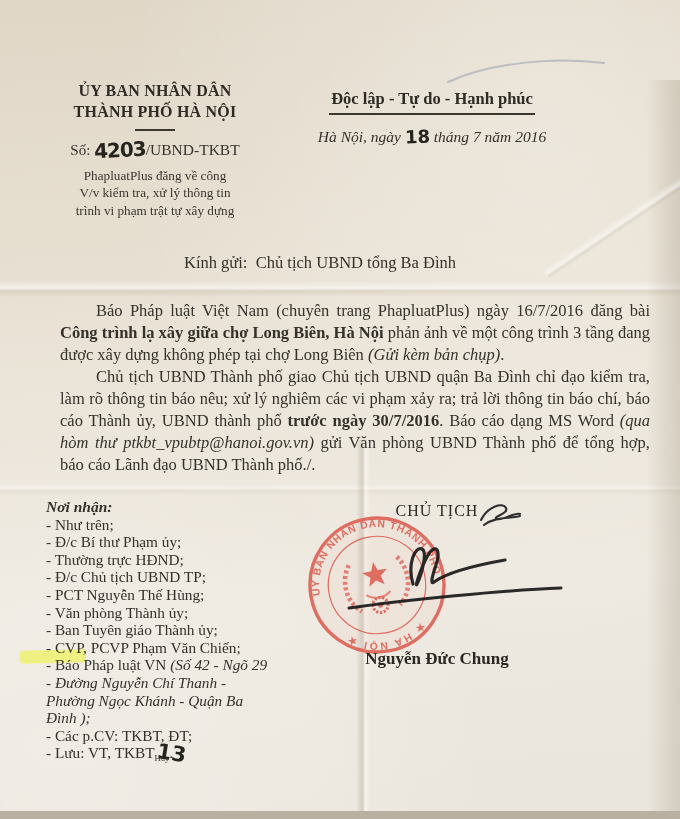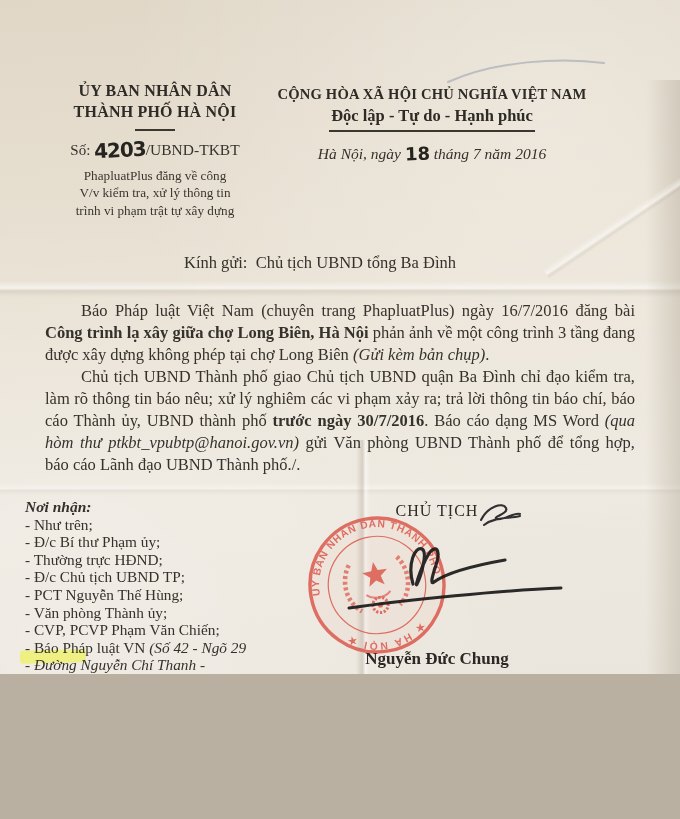--- a/index.html
+++ b/index.html
@@ -1,18 +1,18 @@
 <!DOCTYPE html>
 <html><head>
 <meta charset="utf-8">
 <style>
   * { margin:0; padding:0; box-sizing:border-box; }
   body { background:#b9b0a2; font-family:"Liberation Serif","DejaVu Serif",serif; }
   .paper {
-    position:relative; width:680px; height:674px; overflow:hidden;
+    position:relative; width:680px; height:811px; overflow:hidden;
     color:#35322c;
     background:
       radial-gradient(ellipse at 80% 15%, rgba(255,255,255,0.30), transparent 55%),
       radial-gradient(ellipse at 10% 95%, rgba(255,255,255,0.22), transparent 50%),
       linear-gradient(176deg,#e0d7c7 0%,#e8e0d2 35%,#eee9e0 72%,#ebe6dd 100%);
   }
   
   .crease-h {
     position:absolute; left:0; top:281px; width:680px; height:16px;
     background:linear-gradient(180deg,transparent,rgba(255,255,255,0.55) 45%,rgba(158,147,126,0.20) 62%,transparent);
@@ -43,26 +43,26 @@
   .motto1 { font-weight:bold; font-size:14.6px; letter-spacing:0.2px; color:#2e2b26; }
   .motto2 { font-weight:bold; font-size:16.5px; margin-top:3px; color:#2e2b26; }
   .rule-l { width:206px; height:2px; background:#3a372f; margin:4px auto 0; }
   .dateline { margin-top:11px; font-style:italic; font-size:15.5px; color:#34312b; }
   .hand { font-family:"DejaVu Sans",sans-serif; font-weight:bold; font-style:normal; color:#26241f; display:inline-block; }
   .hand-4203 { font-size:20px; transform:rotate(-3deg); letter-spacing:-1px; vertical-align:-2px; }
   .hand-18 { font-size:18px; transform:rotate(-2deg); vertical-align:-1px; }
   .hand-13 { position:absolute; left:157px; top:741px; font-size:21px; transform:rotate(9deg); }
   
   .salutation { position:absolute; left:0; top:253px; width:640px; text-align:center; font-size:16.5px; }
-  .body-text { position:absolute; left:45px; top:300px; width:590px; font-size:16.5px; line-height:22px; text-align:justify; }
+  .body-text { position:absolute; left:60px; top:300px; width:590px; font-size:16.5px; line-height:22px; text-align:justify; }
   .body-text p { text-indent:36px; }
   .b { font-weight:bold; }
   .i { font-style:italic; }
   
-  .recipients { position:absolute; left:25px; top:498px; width:258px; font-size:15.3px; line-height:17.6px; color:#34312b; }
+  .recipients { position:absolute; left:46px; top:498px; width:258px; font-size:15.3px; line-height:17.6px; color:#34312b; }
   .recipients .label { font-weight:bold; font-style:italic; font-size:15.5px; }
   .rcp-item { position:relative; }
   .rcp-wrap { width:222px; }
   sub.small { font-size:8.5px; vertical-align:-3px; }
   .highlight {
     position:absolute; left:20px; top:650px; width:66px; height:13px;
     background:#eef261; opacity:0.75; transform:rotate(-1.5deg); border-radius:3px;
   }
   
   .sign-title { position:absolute; left:337px; top:502px; width:200px; text-align:center; font-weight:normal; font-size:16px; letter-spacing:1px; color:#2e2b26; }
@@ -96,21 +96,20 @@
       <span class="hand hand-4203">4203</span><span style="font-size:15.5px">/UBND-TKBT</span>
     </div>
     <div class="subject">
       <div>PhapluatPlus đăng về công</div>
       <div>V/v kiểm tra, xử lý thông tin</div>
       <div>trình vi phạm trật tự xây dựng</div>
     </div>
   </div>
 
   <div class="hdr-right">
-    <div class="motto1">CỘNG HÒA XÃ HỘI CHỦ NGHĨA VIỆT NAM</div>
     <div class="motto2">Độc lập - Tự do - Hạnh phúc</div>
     <div class="rule-l"></div>
     <div class="dateline">
       <span>Hà Nội, ngày</span>
       <span class="hand hand-18">18</span>
       <span>tháng 7  năm 2016</span>
     </div>
   </div>
 
   <div class="salutation">
@@ -126,20 +125,21 @@
   <div class="highlight"></div>
 
   <div class="recipients">
     <div class="label">Nơi nhận:</div>
     <div class="rcp-item">- Như trên;</div>
     <div class="rcp-item">- Đ/c Bí thư Phạm ủy;</div>
     <div class="rcp-item">- Thường trực HĐND;</div>
     <div class="rcp-item">- Đ/c Chủ tịch UBND TP;</div>
     <div class="rcp-item">- PCT Nguyễn Thế Hùng;</div>
     <div class="rcp-item">- Văn phòng Thành ủy;</div>
+    <div class="rcp-item">- Ban Tuyên giáo Thành ủy;</div>
     <div class="rcp-item">- CVP, PCVP Phạm Văn Chiến;</div>
     <div class="rcp-item rcp-wrap"><span>- Báo Pháp luật VN </span><span class="i">(Số 42 - Ngõ 29 - Đường Nguyễn Chí Thanh - Phường Ngọc Khánh - Quận Ba Đình );</span></div>
     <div class="rcp-item">- Các p.CV: TKBT, ĐT;</div>
     <div class="rcp-item"><span>- Lưu: VT, TKBT</span><sub class="small">Huy</sub><span>.</span></div>
   </div>
 
   <div class="hand hand-13">13</div>
 
   <div class="sign-title">CHỦ TỊCH</div>
 

